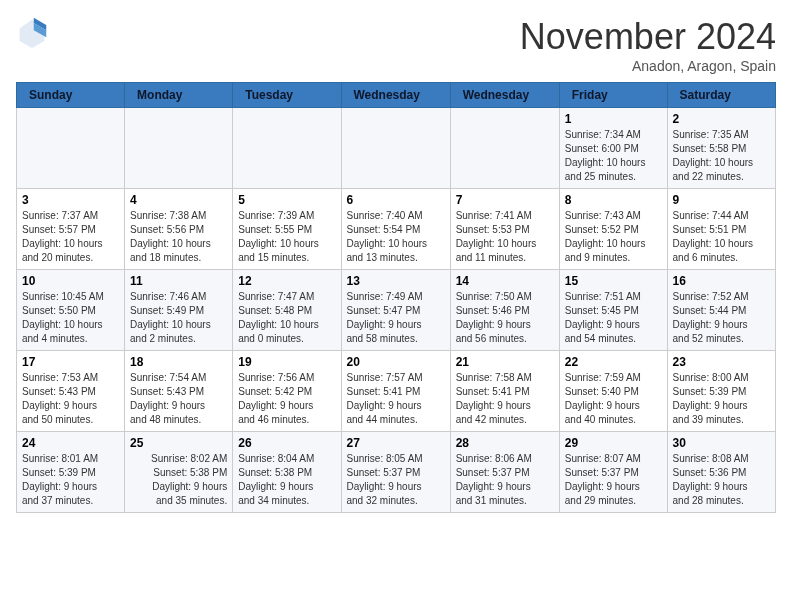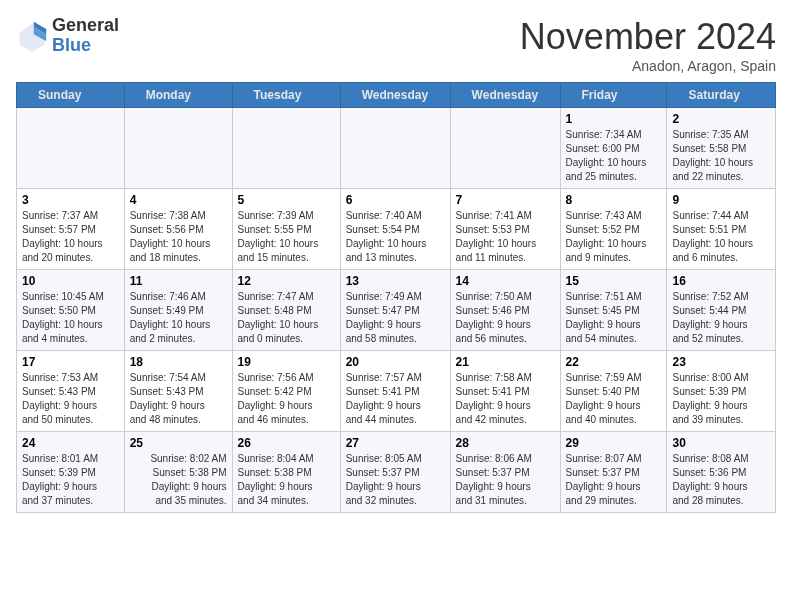--- a/index.html
+++ b/index.html
@@ -43,22 +43,22 @@
       font-size: 14px;
       color: #555;
     }
     table {
       width: 100%;
       border-collapse: collapse;
       font-size: 10.5px;
     }
     thead tr th {
       background: #3a7abf;
-      color: #e5e5e5;
-      padding: 5px 21px;
+      color: #0f172a;
+      padding: 5px 12px;
       text-align: left;
       font-size: 12px;
       font-weight: bold;
       border: 1px solid #2d6aa0;
     }
     tbody tr td {
       vertical-align: top;
       border: 1px solid #ccc;
       padding: 4px 5px;
       width: 110px;
@@ -92,24 +92,20 @@
 </head>
 <body>
 
 <div class="header">
   <div class="logo">
     <svg class="logo-icon" viewBox="0 0 36 36">
       <polygon points="18,4 32,14 32,28 18,36 4,28 4,14" fill="#3a7abf" opacity="0.15"></polygon>
       <polygon points="20,2 34,10 34,16 20,8" fill="#3a7abf"></polygon>
       <polygon points="20,8 34,16 34,24 20,16" fill="#5a9ad5"></polygon>
     </svg>
-    <div class="logo-text">
-      <span class="general">General</span>
-      <span class="blue">Blue</span>
-    </div>
   </div>
   <div class="title-block">
     <div class="month-title">November 2024</div>
     <div class="location">Anadon, Aragon, Spain</div>
   </div>
 </div>
 
 <table>
   <thead>
     <tr id="weekday-header">

